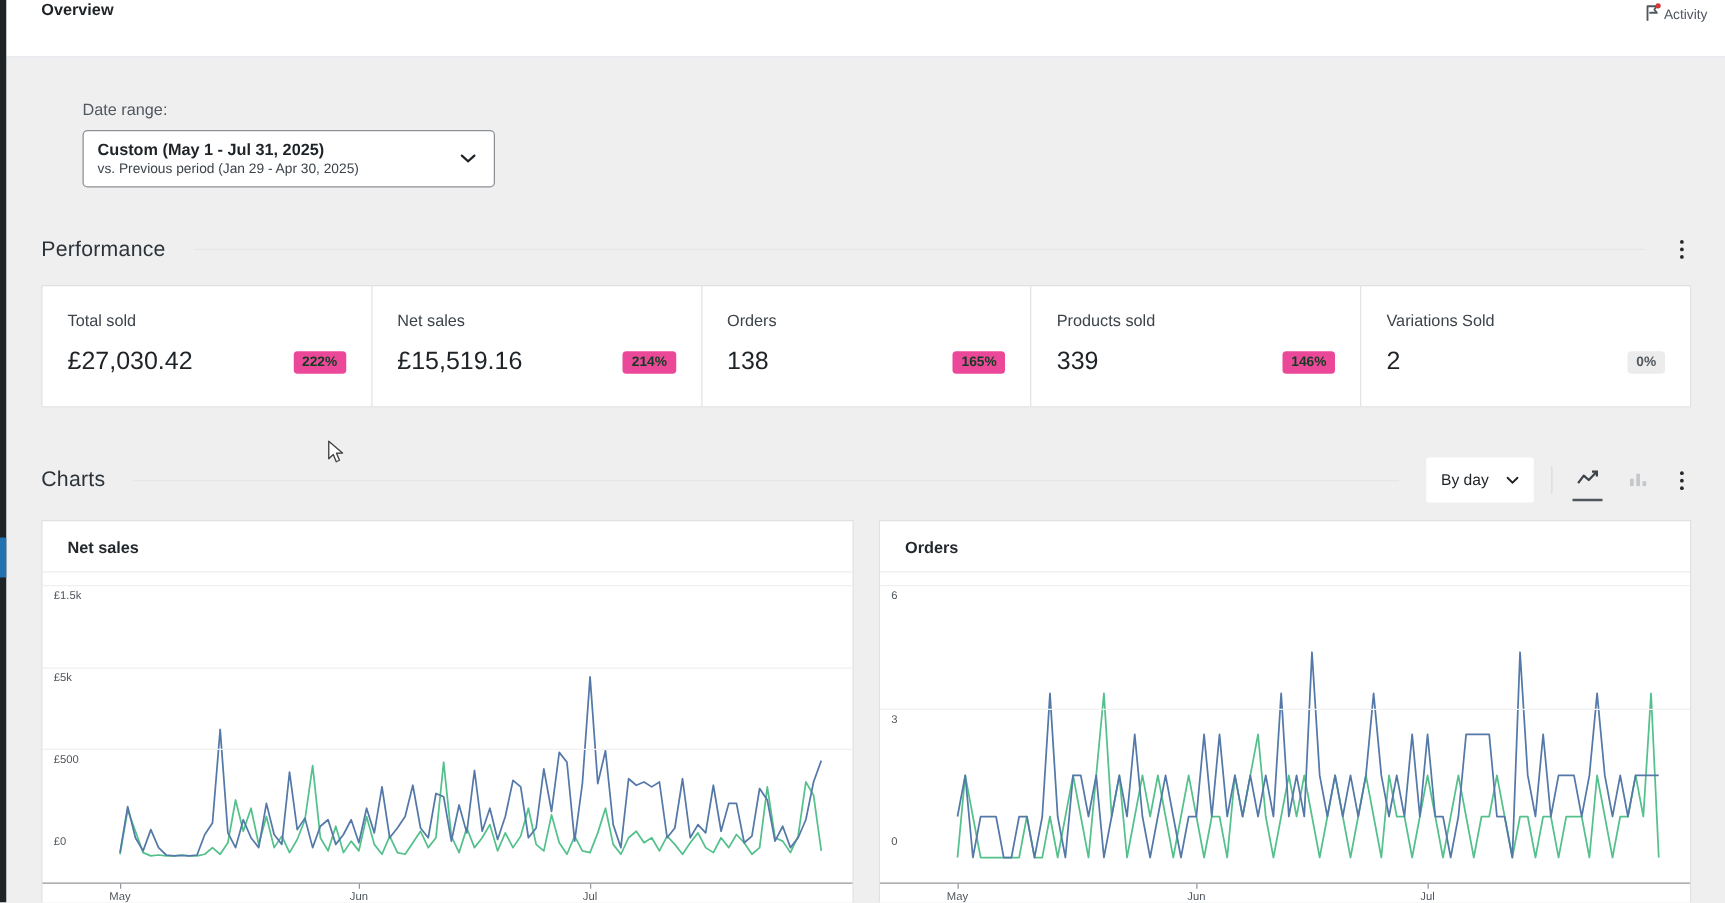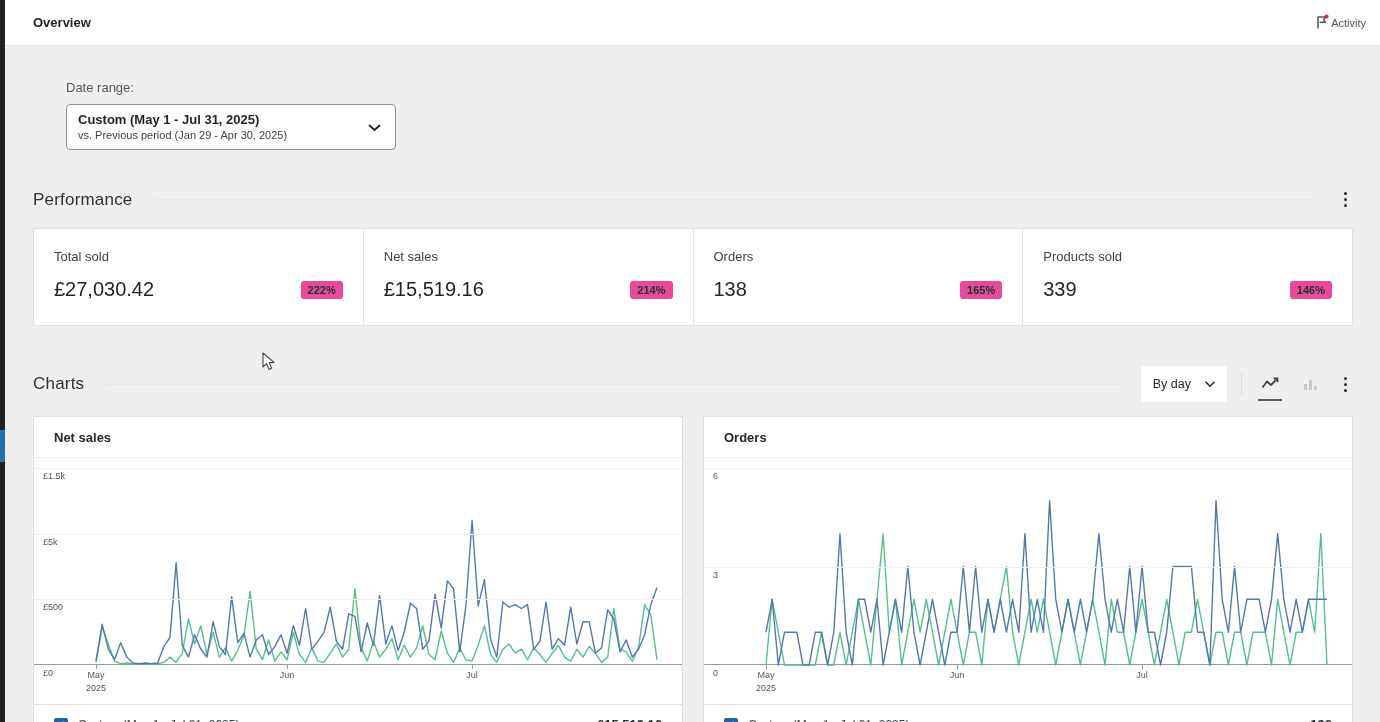--- a/index.html
+++ b/index.html
@@ -5,21 +5,21 @@
   * { box-sizing: border-box; margin: 0; padding: 0; }
   html,body { width:1380px; height:722px; overflow:hidden; }
   body { background:#efeff0; font-family:"Liberation Sans",sans-serif; position:relative; color:#1e2327; }
 
   
   .wp-strip { position:absolute; left:0; top:0; width:5px; height:722px; background:#1d2327; z-index:20; }
   .wp-strip-active { position:absolute; left:0; top:430px; width:5px; height:32px; background:#2271b1; }
 
   
   .topbar { margin-left:5px; height:46px; background:#fff; border-bottom:1px solid #e2e4e7;
-            display:flex; align-items:center; justify-content:space-between; padding:0 14px 0 28px; }
+            display:flex; align-items:flex-start; justify-content:space-between; padding:0 14px 0 28px; }
   .topbar-title { font-size:13px; font-weight:700; color:#1e2327; }
   .activity { display:flex; flex-direction:row; align-items:center; color:#50575e; font-size:11px; cursor:pointer; line-height:1.3; padding-top:2px; }
 
   .content { margin-left:5px; padding:0 27px 0 28px; }
 
   
   .daterange { margin-top:34px;margin-left:33px; }
   .daterange-label { font-size:13px; color:#50575e; margin-bottom:9px; }
   .range-select { width:330px; height:46px; background:#fff; border:1px solid #8c8f94; border-radius:4px;
                   display:flex; align-items:center; justify-content:space-between; padding:0 14px 0 11px; cursor:pointer; }
@@ -49,21 +49,21 @@
   .chart-controls { display:flex; align-items:center; gap:14px; }
   .interval-select { background:#fff; height:36px; display:flex; align-items:center; gap:14px; padding:11px 12px; border-radius:2px; cursor:pointer; font-size:12.5px; color:#1e2327; }
   .ctrl-divider { width:1px; height:22px; background:#dcdcde; }
   .icon-btn { padding:4px 5px 3px; cursor:pointer; position:relative; display:flex; align-items:center; }
   .icon-btn.active::after { content:""; position:absolute; left:2px; right:2px; bottom:-4px; height:2px; background:#50575e; }
 
   
   .chart-row { display:flex; gap:20px; margin-top:14px; }
   .chart-card { flex:1; background:#fff; border:1px solid #e0e0e0; }
   .card-title { padding:13px 20px 12px; font-size:13px; font-weight:700; color:#23282d; border-bottom:1px solid #ededed; }
-  .chart-area { position:relative; margin-top:10px; height:197px; }
+  .chart-area { position:relative; margin-top:10px; height:239px; }
   .gridline { position:absolute; left:0; right:0; height:1px; background:#f0f0f1; }
   .axis { position:absolute; left:0; right:0; bottom:0; height:1px; background:#94979c; }
   .ylabel { position:absolute; left:9px; font-size:9px; color:#50575e; padding-top:3px; }
   svg.series { position:absolute; left:62px; top:0; width:calc(100% - 87px); height:100%; overflow:visible; }
   .x-labels { position:relative; height:27px; }
   .xlabel { position:absolute; top:4px; transform:translateX(-50%); font-size:9px; color:#50575e; white-space:pre-line; text-align:center; line-height:1.45; }
   .xtick { position:absolute; top:0; width:1px; height:4px; background:#94979c; }
   .card-footer { border-top:1px solid #e0e0e0; margin-top:12px; padding:12px 20px; display:flex; align-items:center; gap:10px; }
   .checkbox { width:14px; height:14px; background:#2264ab; border-radius:2px; color:#fff; font-size:10px; font-weight:700;
               display:flex; align-items:center; justify-content:center; cursor:pointer; }
@@ -139,20 +139,27 @@
       <div class="stat-row">
         <span class="stat-value">138</span>
         <span class="badge">165%</span>
       </div>
     </div>
     <div class="stat">
       <div class="stat-label">Products sold</div>
       <div class="stat-row">
         <span class="stat-value">339</span>
         <span class="badge">146%</span>
+      </div>
+    </div>
+    <div class="stat">
+      <div class="stat-label">Variations Sold</div>
+      <div class="stat-row">
+        <span class="stat-value">2</span>
+        <span class="badge neutral">0%</span>
       </div>
     </div>
   </section>
 
   <div class="section-head charts">
     <h2 class="section-title">Charts</h2>
     <div class="head-rule"></div>
     <div class="chart-controls">
       <div class="interval-select">
         <span>By day</span>

